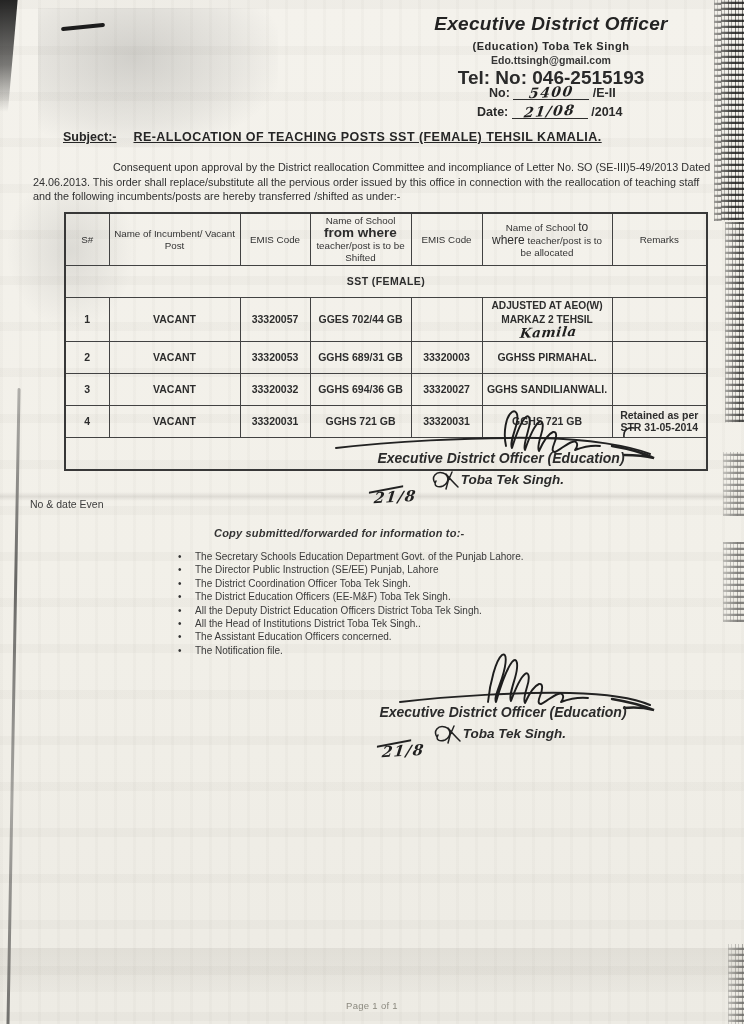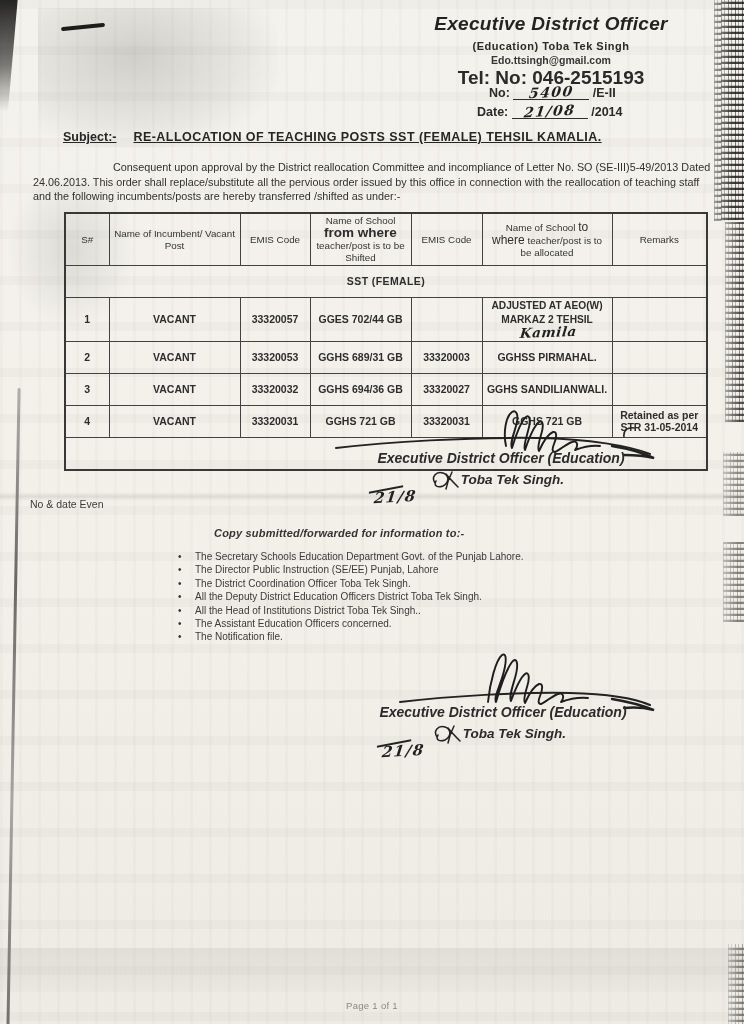--- a/index.html
+++ b/index.html
@@ -243,20 +243,21 @@
       <span class="overbar"></span><span>21/8</span>
     </div>
   </div>
 
   <div class="note-left">No &amp; date Even</div>
   <div class="cc-heading">Copy submitted/forwarded for information to:-</div>
   <ul class="cc-list">
     <li>The Secretary Schools Education Department Govt. of the Punjab Lahore.</li>
     <li>The Director Public Instruction (SE/EE) Punjab, Lahore</li>
     <li>The District Coordination Officer Toba Tek Singh.</li>
+    <li>The District Education Officers (EE-M&amp;F) Toba Tek Singh.</li>
     <li>All the Deputy District Education Officers District Toba Tek Singh.</li>
     <li>All the Head of Institutions District Toba Tek Singh..</li>
     <li>The Assistant Education Officers concerned.</li>
     <li>The Notification file.</li>
   </ul>
 
   <div class="sig" id="sig2">
     <svg class="sig-svg" width="340" height="62" viewBox="0 0 340 62">
       <path d="M70 50 C120 44 190 40 240 41 C280 42 306 47 320 53" stroke="#222" stroke-width="2" fill="none" stroke-linecap="round"></path>
       <path d="M282 47 C300 50 314 54 324 58 C316 56 304 55 294 56" stroke="#222" stroke-width="2.4" fill="none" stroke-linecap="round"></path>

